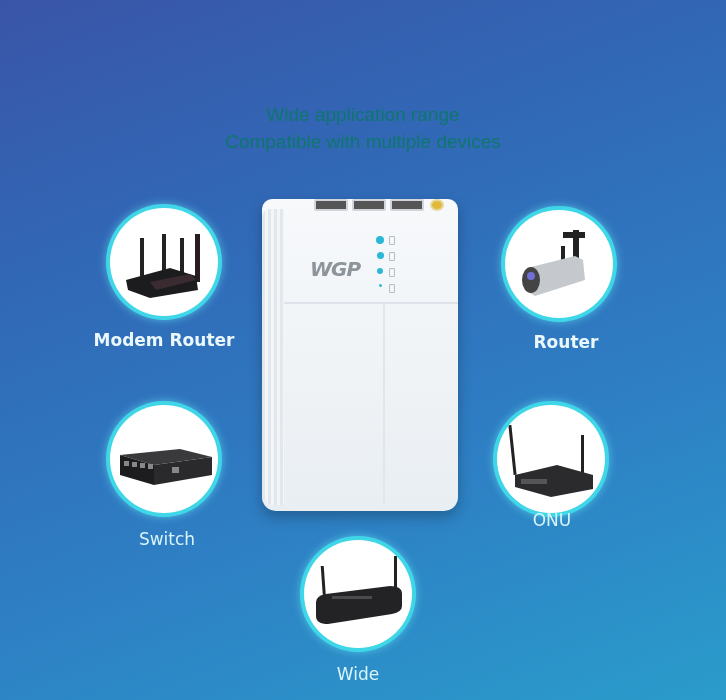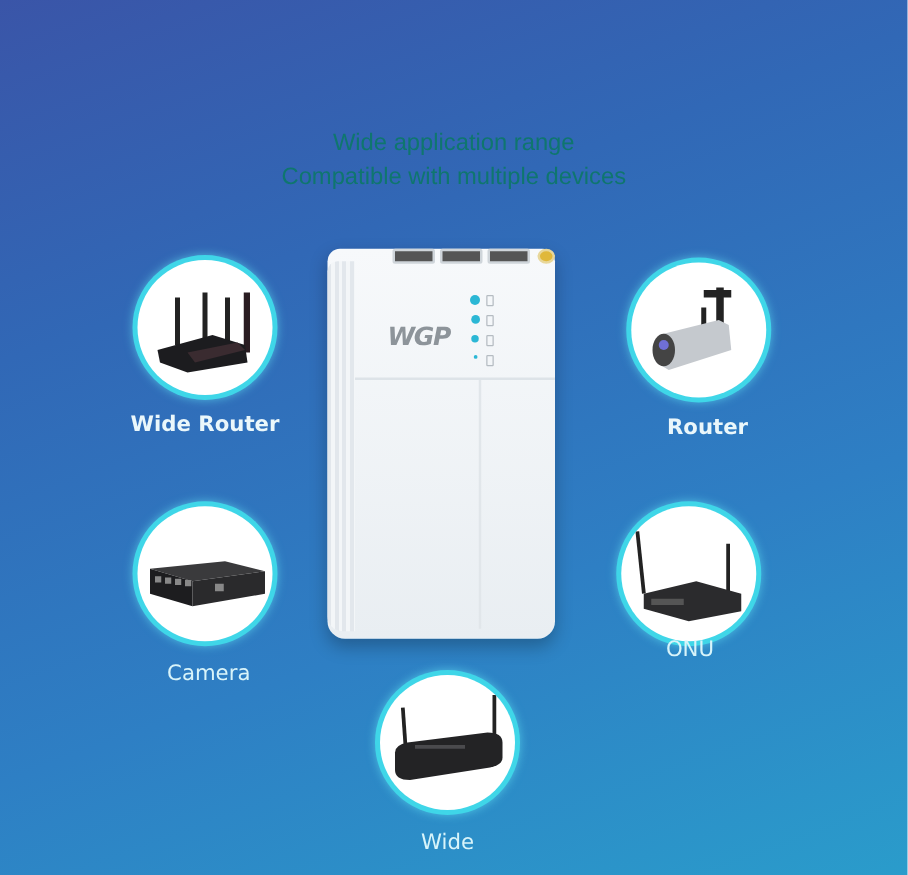--- a/index.html
+++ b/index.html
@@ -23,21 +23,21 @@
   }
   .device-label {
     position:absolute; width:160px; text-align:center;
     color:#eaf7fb; font-weight:bold; font-size:17px;
     font-family:"DejaVu Sans", sans-serif;
   }
   .device-label.light { font-weight:normal; color:#d8f4fa; }
 
   
   .bank {
-    position:absolute; left:262px; top:199px; width:182px; height:312px;
+    position:absolute; left:262px; top:199px; width:196px; height:312px;
     background:linear-gradient(180deg,#f7f9fb,#e9eef2);
     border-radius:10px 10px 14px 14px;
     box-shadow: 0 6px 14px rgba(0,0,0,0.25);
   }
   .bank .side { position:absolute; left:0; top:10px; width:22px; height:296px;
     background:repeating-linear-gradient(90deg,#e2e7ec 0 3px,#f3f6f8 3px 6px); border-radius:8px 0 0 12px; }
   .bank .split-h { position:absolute; left:22px; right:0; top:103px; height:2px; background:#dde3e8; }
   .bank .split-v { position:absolute; left:121px; top:105px; bottom:8px; width:2px; background:#e1e6ea; }
   .port { position:absolute; top:0px; width:30px; height:8px; background:#555; border-radius:2px; border:2px solid #cfd5da; }
   .port.dc { width:10px; background:#e0b83a; border-color:#e8d79a; border-radius:50%; height:8px; }
@@ -75,21 +75,21 @@
 <div class="device-circle" style="left:110px;top:208px">
   <svg width="108" height="108">
     <rect x="30" y="30" width="4" height="38" fill="#222"></rect>
     <rect x="52" y="26" width="4" height="40" fill="#222"></rect>
     <rect x="70" y="30" width="4" height="36" fill="#222"></rect>
     <rect x="85" y="26" width="5" height="48" fill="#2a1d22"></rect>
     <polygon points="16,72 60,60 86,68 88,82 40,90 18,82" fill="#1c1c1f"></polygon>
     <polygon points="40,74 80,66 86,72 46,82" fill="#3a2b30"></polygon>
   </svg>
 </div>
-<div class="device-label" style="left:84px;top:330px">Wide Router</div>
+<div class="device-label" style="left:84px;top:330px">Modem Router</div>
 
 <div class="device-circle" style="left:505px;top:210px">
   <svg width="108" height="108">
     <rect x="68" y="20" width="6" height="40" fill="#222"></rect>
     <rect x="58" y="22" width="22" height="6" fill="#222"></rect>
     <rect x="56" y="36" width="4" height="22" fill="#222"></rect>
     <polygon points="22,58 70,46 78,50 80,70 30,86 20,80" fill="#c5c9ce"></polygon>
     <ellipse cx="26" cy="70" rx="9" ry="13" fill="#444"></ellipse>
     <circle cx="26" cy="66" r="4" fill="#6f6fd6"></circle>
   </svg>
@@ -101,21 +101,21 @@
     <polygon points="10,50 70,44 102,52 44,60" fill="#3a3a3c"></polygon>
     <polygon points="10,50 44,60 44,80 10,70" fill="#1d1d1f"></polygon>
     <polygon points="44,60 102,52 102,70 44,80" fill="#2a2a2c"></polygon>
     <rect x="14" y="56" width="5" height="5" fill="#888"></rect>
     <rect x="22" y="57" width="5" height="5" fill="#888"></rect>
     <rect x="30" y="58" width="5" height="5" fill="#888"></rect>
     <rect x="38" y="59" width="5" height="5" fill="#888"></rect>
     <rect x="62" y="62" width="7" height="6" fill="#888"></rect>
   </svg>
 </div>
-<div class="device-label light" style="left:87px;top:529px">Camera</div>
+<div class="device-label light" style="left:87px;top:529px">Switch</div>
 
 <div class="device-circle" style="left:497px;top:405px">
   <svg width="108" height="108">
     <rect x="14" y="20" width="3" height="50" fill="#222" transform="rotate(-6 15 45)"></rect>
     <rect x="84" y="30" width="3" height="40" fill="#222"></rect>
     <polygon points="18,70 60,60 96,70 96,84 54,92 18,82" fill="#2b2b2d"></polygon>
     <rect x="24" y="74" width="26" height="5" fill="#555"></rect>
   </svg>
 </div>
 <div class="device-label light" style="left:472px;top:510px">ONU</div>

